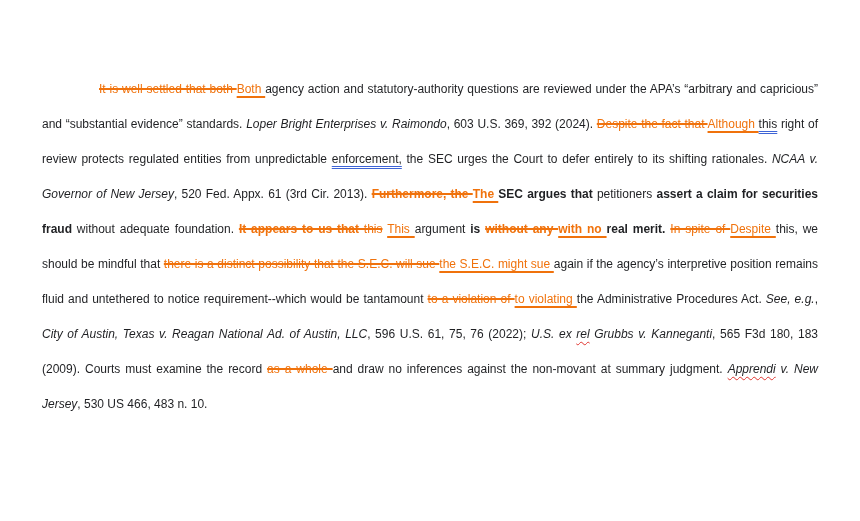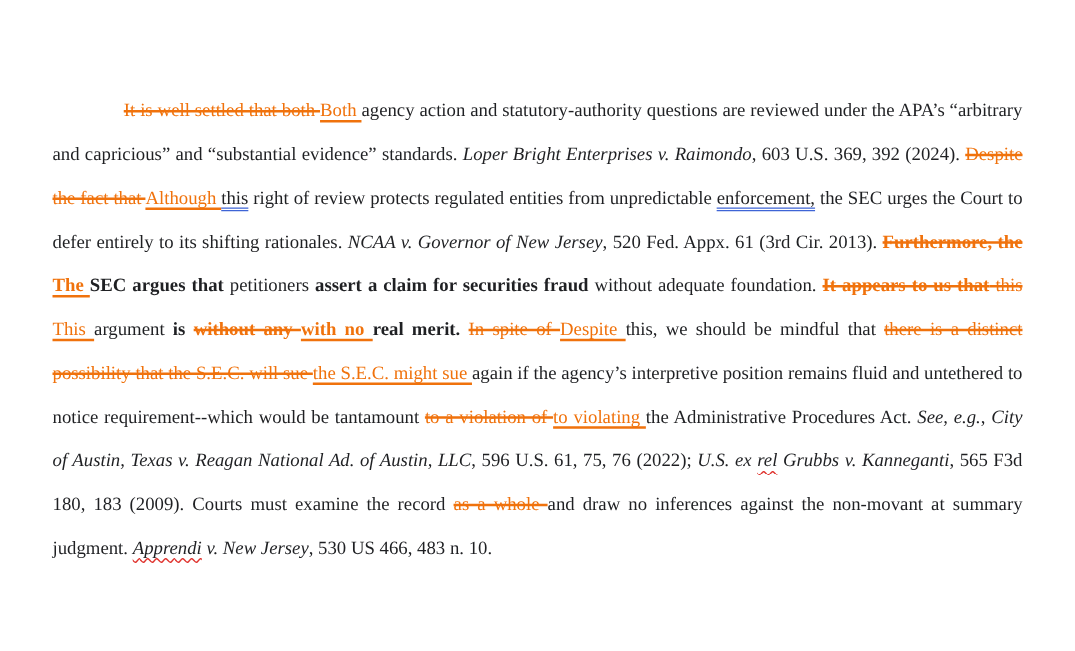--- a/index.html
+++ b/index.html
@@ -14,24 +14,23 @@
     background: #ffffff;
     overflow: hidden;
     font-family: "Liberation Sans", "DejaVu Sans", sans-serif;
   }
   .doc {
     position: absolute;
     left: 42px;
     top: 72px;
     width: 776px;
     color: #1f2023;
-    font-size: 15px;
+    font-size: 12px;
     line-height: 35px;
     text-align: justify;
-    font-family: Liberation Serif, serif;
   }
   .doc p {
     margin: 0;
     text-indent: 57px;
   }
   .bold   { font-weight: 700; }
   .italic { font-style: italic; }
   .del {
     color: #f0720c;
     text-decoration: line-through;

